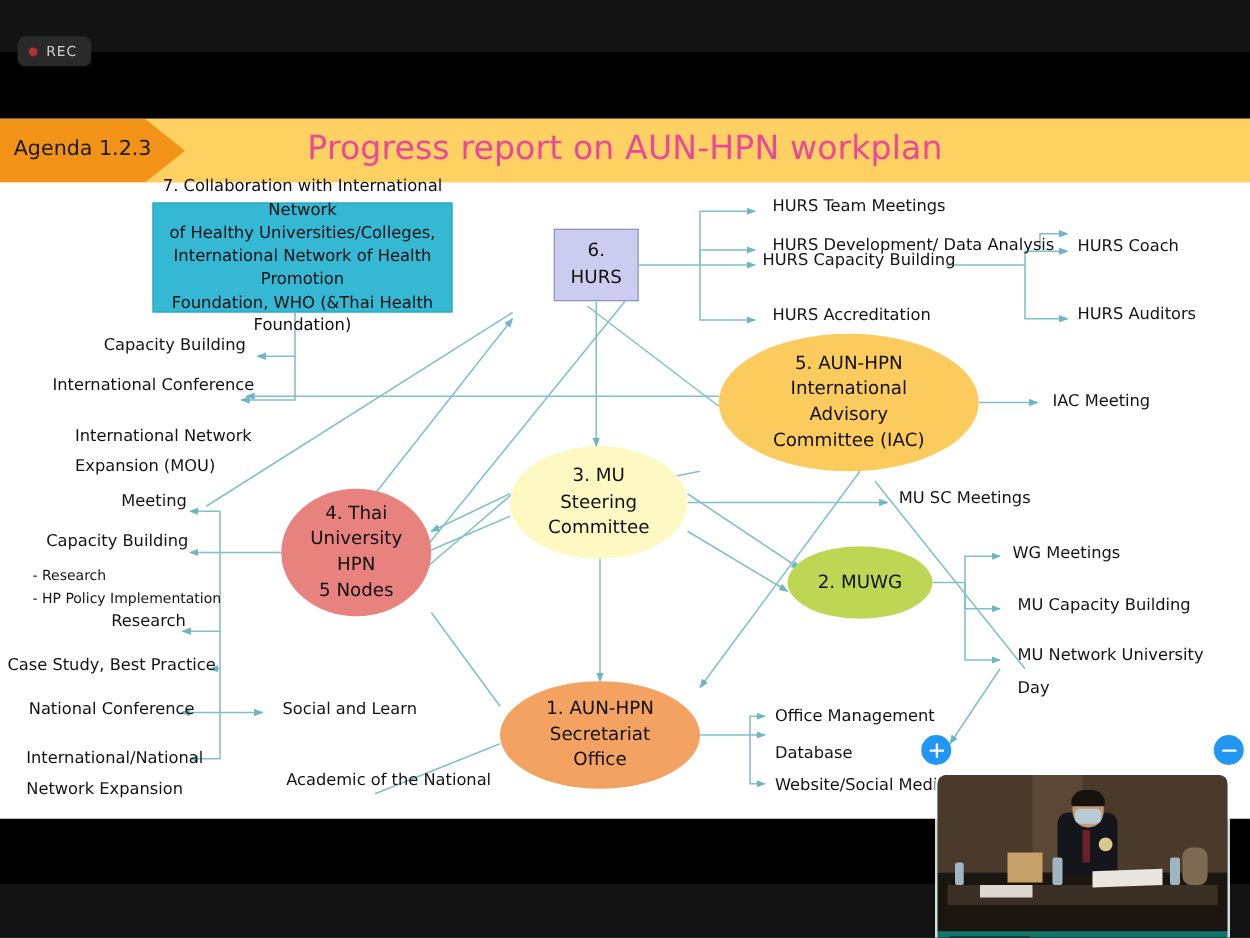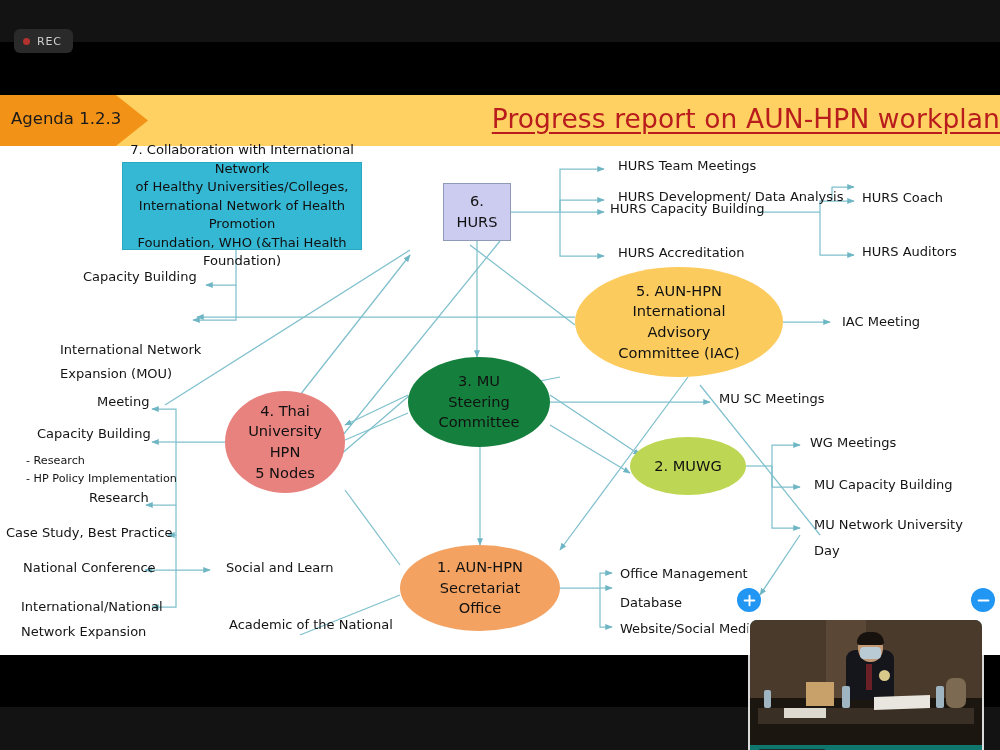--- a/index.html
+++ b/index.html
@@ -18,40 +18,40 @@
   .rec-dot{width:7px;height:7px;border-radius:50%;background:#b3322f;}
   .rec-txt{color:#cfcfcf;font-size:11px;letter-spacing:.8px;font-weight:400;}
 
   
   #slide{position:absolute;left:0;top:95px;width:1000px;height:560px;background:#fff;}
 
   .title-bar{position:absolute;left:0;top:0;width:1000px;height:51px;background:#FFD062;}
   .agenda-tab{position:absolute;left:0;top:0;width:148px;height:51px;background:#F29318;
               clip-path:polygon(0 0,116px 0,148px 25.5px,116px 51px,0 51px);}
   .agenda-txt{position:absolute;left:11px;top:14px;font-size:16.5px;color:#1a1a1a;}
-  .slide-title{position:absolute;left:0;top:8px;width:1000px;text-align:right;
-               font-size:26.5px;color:#b91c1c;text-decoration:underline;
+  .slide-title{position:absolute;left:0;top:8px;width:1000px;text-align:center;
+               font-size:26.5px;color:#ec4899;
                text-underline-offset:4px;letter-spacing:.1px;}
 
   
   #wires{position:absolute;left:0;top:0;width:1000px;height:560px;}
 
   
   .nd{position:absolute;box-sizing:border-box;display:flex;flex-direction:column;
       align-items:center;justify-content:center;text-align:center;color:#111;}
   .ell{border-radius:50%;}
   .ln{display:block;line-height:1.42;}
 
   .n-collab{left:122px;top:67px;width:240px;height:88px;background:#34B8D4;
             border:1px solid #2aa7c2;font-size:13.1px;padding:4px 6px;}
   .n-hurs{left:443px;top:88px;width:68px;height:58px;background:#CCCCF0;
           border:1.6px solid #8e9ab8;font-size:14.6px;}
   .n-iac{left:575px;top:172px;width:208px;height:110px;background:#FCCB5E;
          font-size:14.6px;}
-  .n-mu{left:408px;top:262px;width:142px;height:90px;background:#15803d;
+  .n-mu{left:408px;top:262px;width:142px;height:90px;background:#fef9c3;
         font-size:14.6px;}
   .n-thai{left:225px;top:296px;width:120px;height:102px;background:#E8827F;
           font-size:14.6px;}
   .n-muwg{left:630px;top:342px;width:116px;height:58px;background:#BDD755;
           font-size:14.6px;}
   .n-sec{left:400px;top:450px;width:160px;height:86px;background:#F4A261;
          font-size:14.6px;}
 
   
   .lb{position:absolute;color:#141414;font-size:13px;line-height:1.46;white-space:nowrap;}
@@ -232,20 +232,21 @@
     </div>
 
     <div class="lb" style="left:618px;top:62px;">HURS Team Meetings</div>
     <div class="lb" style="left:618px;top:93px;">HURS Development/ Data Analysis</div>
     <div class="lb" style="left:610px;top:105px;">HURS Capacity Building</div>
     <div class="lb" style="left:618px;top:149px;">HURS Accreditation</div>
     <div class="lb" style="left:862px;top:94px;">HURS Coach</div>
     <div class="lb" style="left:862px;top:148px;">HURS Auditors</div>
 
     <div class="lb" style="left:83px;top:173px;">Capacity Building</div>
+    <div class="lb" style="left:42px;top:205px;">International Conference</div>
     <div class="lb" style="left:60px;top:246px;">International Network</div>
     <div class="lb" style="left:60px;top:270px;">Expansion (MOU)</div>
 
     <div class="lb" style="left:842px;top:218px;">IAC Meeting</div>
     <div class="lb" style="left:719px;top:295px;">MU SC Meetings</div>
 
     <div class="lb" style="left:810px;top:339px;">WG Meetings</div>
     <div class="lb" style="left:814px;top:381px;">MU Capacity Building</div>
     <div class="lb" style="left:814px;top:421px;">MU Network University</div>
     <div class="lb" style="left:814px;top:447px;">Day</div>

